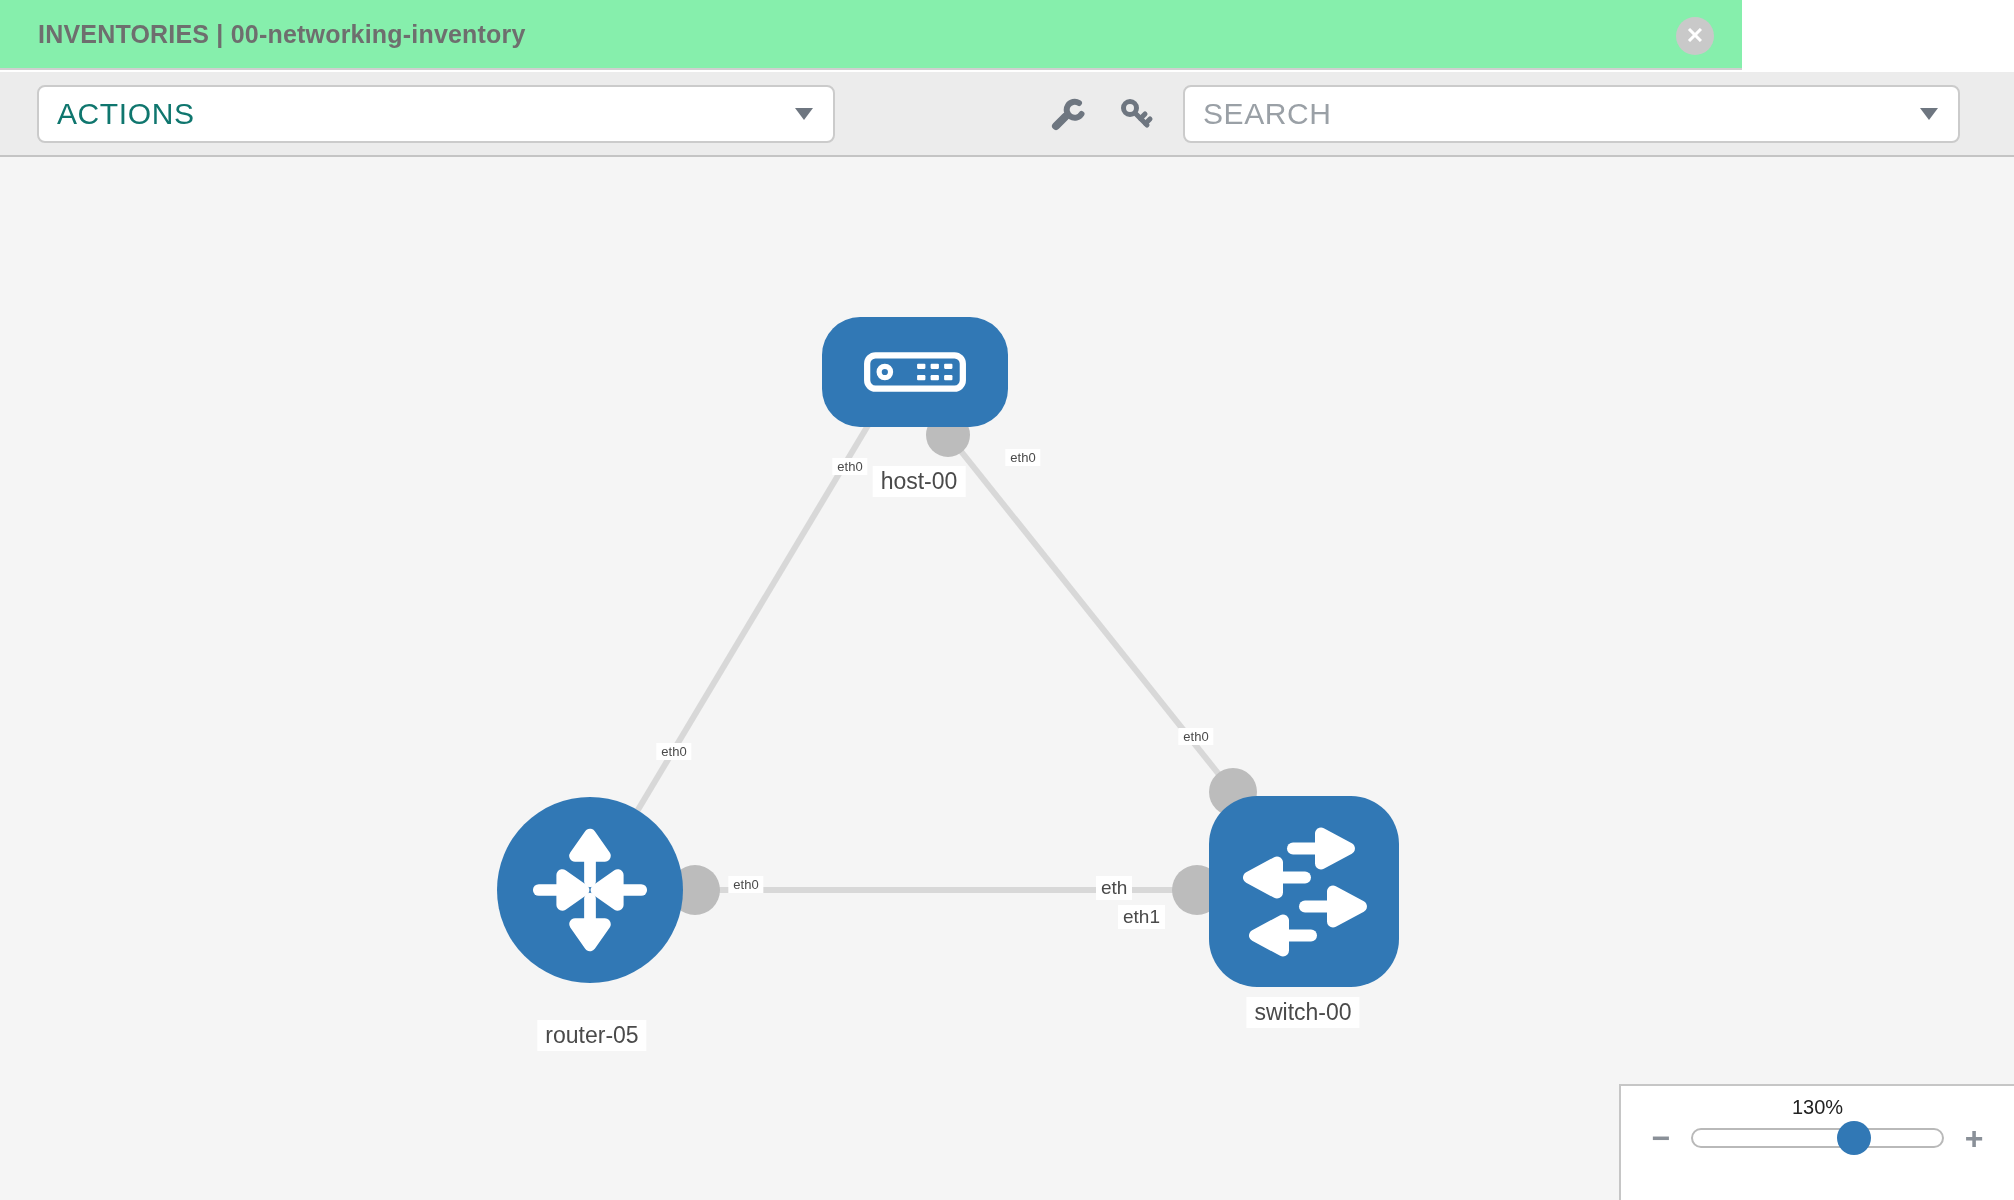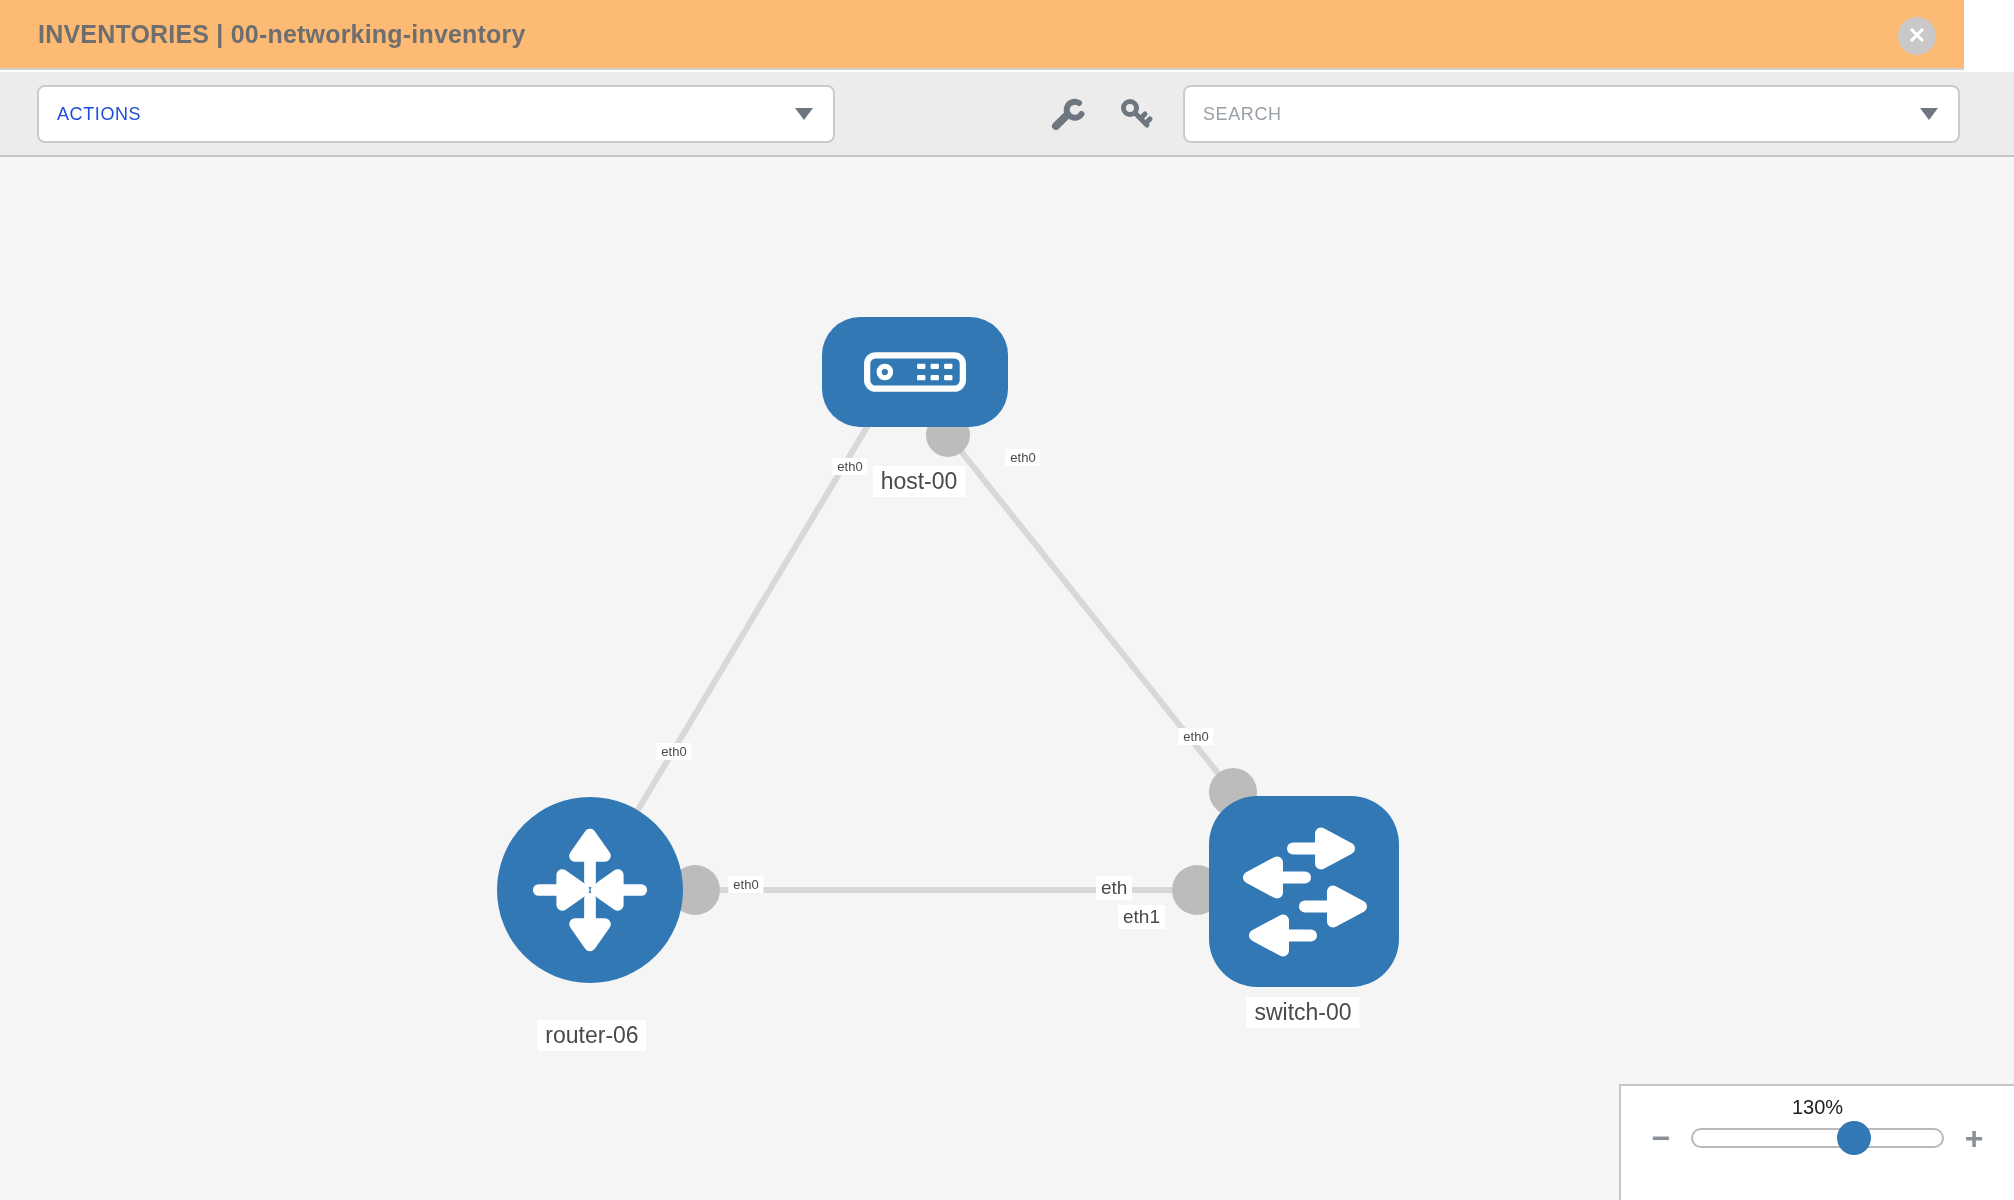--- a/index.html
+++ b/index.html
@@ -1,35 +1,35 @@
 <!DOCTYPE html>
 <html><head>
 <meta charset="utf-8">
 <style>
   * { margin:0; padding:0; box-sizing:border-box; }
   html,body { width:2014px; height:1200px; overflow:hidden; }
   body { font-family:"Liberation Sans", sans-serif; background:#fff; position:relative; }
 
   
-  .header { position:absolute; left:0; top:0; width:1964px; height:70px; background:#fdba74;
+  .header { position:absolute; left:0; top:0; width:1742px; height:70px; background:#86efac;
             border-bottom:2px solid #cfcfcf; }
   .page-title { position:absolute; left:38px; top:20px; font-size:25px; font-weight:bold;
                 color:#6e6e6e; letter-spacing:0.2px; }
   .close-btn { position:absolute; right:28px; top:17px; width:38px; height:38px; border-radius:50%;
                background:#c9c9c9; color:#ffffff; font-size:22px; font-weight:bold; line-height:38px;
                text-align:center; cursor:pointer; }
 
   
   .toolbar { position:absolute; left:0; top:72px; width:2014px; height:85px; background:#ececec;
              border-bottom:2px solid #c4c4c4; }
   .dropdown { position:absolute; top:13px; height:58px; background:#ffffff; border:2px solid #cbcbcb;
               border-radius:8px; display:flex; align-items:center; }
   .dropdown-actions { left:37px; width:798px; }
   .dropdown-search  { left:1183px; width:777px; }
-  .dd-label { padding-left:18px; font-size:18px; color:#1d4ed8; letter-spacing:0.6px; flex:1;
+  .dd-label { padding-left:18px; font-size:30px; color:#0f766e; letter-spacing:0.6px; flex:1;
               background:transparent; border:none; outline:none; font-family:"Liberation Sans",sans-serif; }
   input.dd-label::placeholder { color:#9aa0a6; opacity:1; }
   .caret { width:0; height:0; border-left:9px solid transparent; border-right:9px solid transparent;
            border-top:12px solid #6e7680; margin-right:20px; }
   .tool-icon { position:absolute; top:24px; width:36px; height:36px; cursor:pointer; }
   .tool-wrench { left:1049px; }
   .tool-key { left:1118px; }
 
   
   .canvas { position:absolute; left:0; top:157px; width:2014px; height:1043px; background:#f5f5f5; }
@@ -140,21 +140,21 @@
           <polygon points="40,81 68,66 68,96"></polygon>
         <line x1="96" y1="110" x2="128" y2="110"></line>
           <polygon points="152,110 124,95 124,125"></polygon>
         <line x1="102" y1="139" x2="70" y2="139"></line>
           <polygon points="46,139 74,124 74,154"></polygon>
       </g>
     </svg>
   </div>
 
   <div class="graph-label node-label" style="left:919px; top:283px;">host-00</div>
-  <div class="graph-label node-label" style="left:592px; top:837px;">router-06</div>
+  <div class="graph-label node-label" style="left:592px; top:837px;">router-05</div>
   <div class="graph-label node-label" style="left:1303px; top:814px;text-align:center;">switch-00</div>
 
   <div class="graph-label if-label" style="left:850px; top:301px;">eth0</div>
   <div class="graph-label if-label" style="left:1023px; top:292px;">eth0</div>
   <div class="graph-label if-label" style="left:674px; top:586px;">eth0</div>
   <div class="graph-label if-label" style="left:1196px; top:571px;">eth0</div>
   <div class="graph-label if-label" style="left:746px; top:719px;">eth0</div>
   <div class="graph-label if-label-raw" style="left:1096px; top:719px;">eth</div>
   <div class="graph-label if-label-raw" style="left:1118px; top:718px;margin-top:30px;">eth1</div>
 

